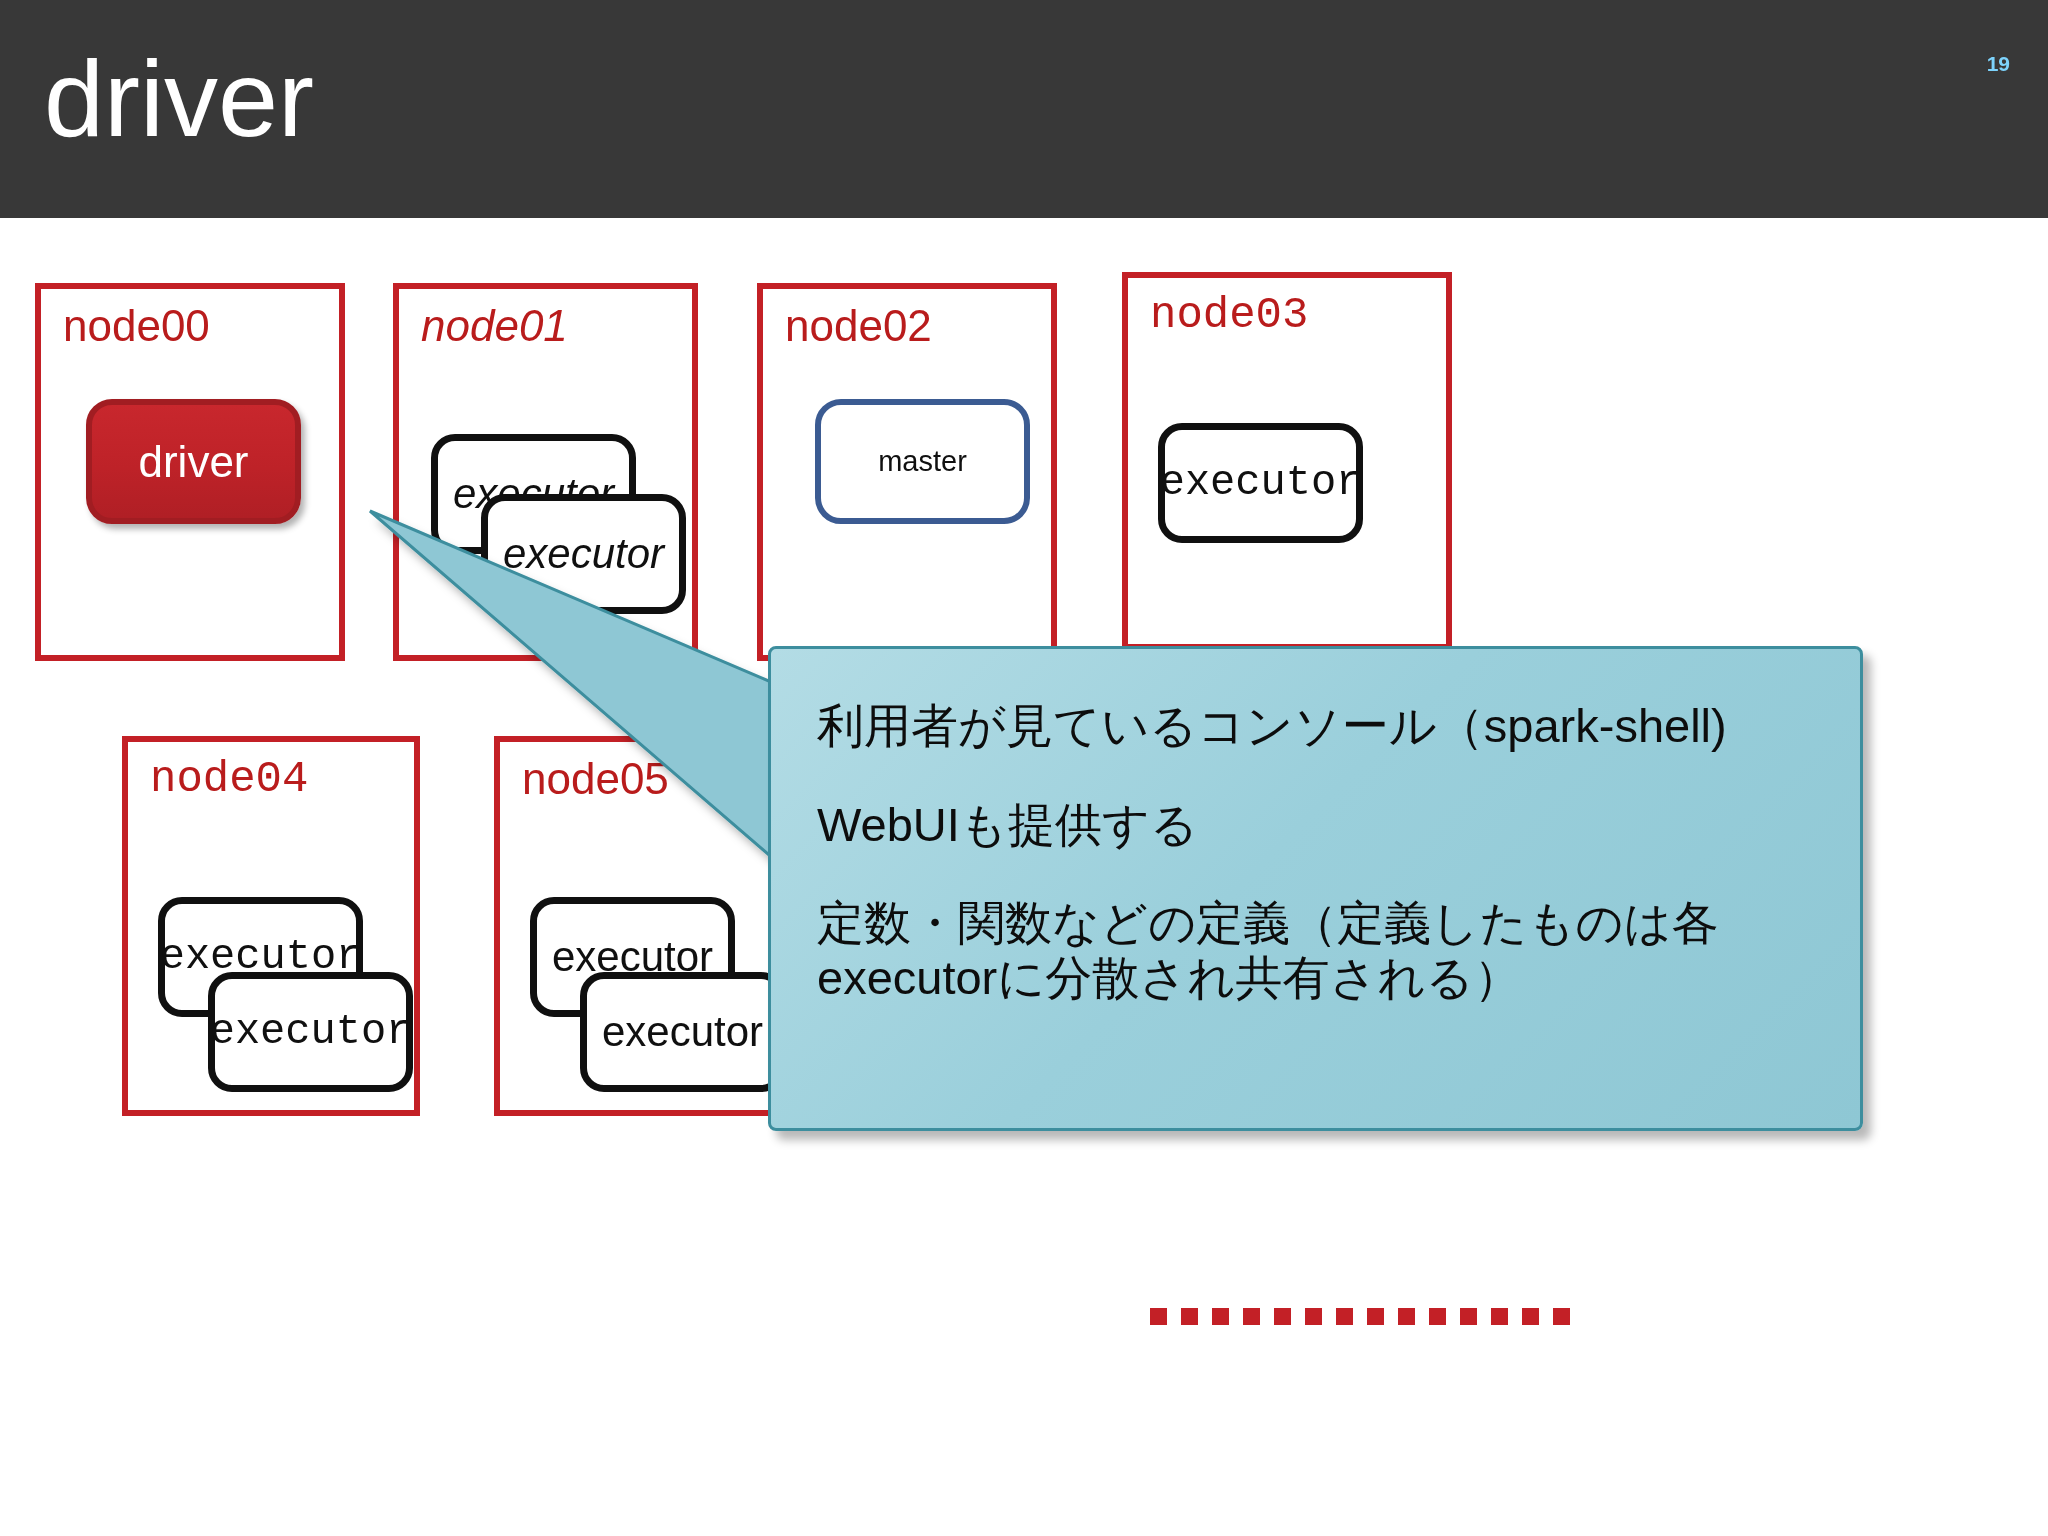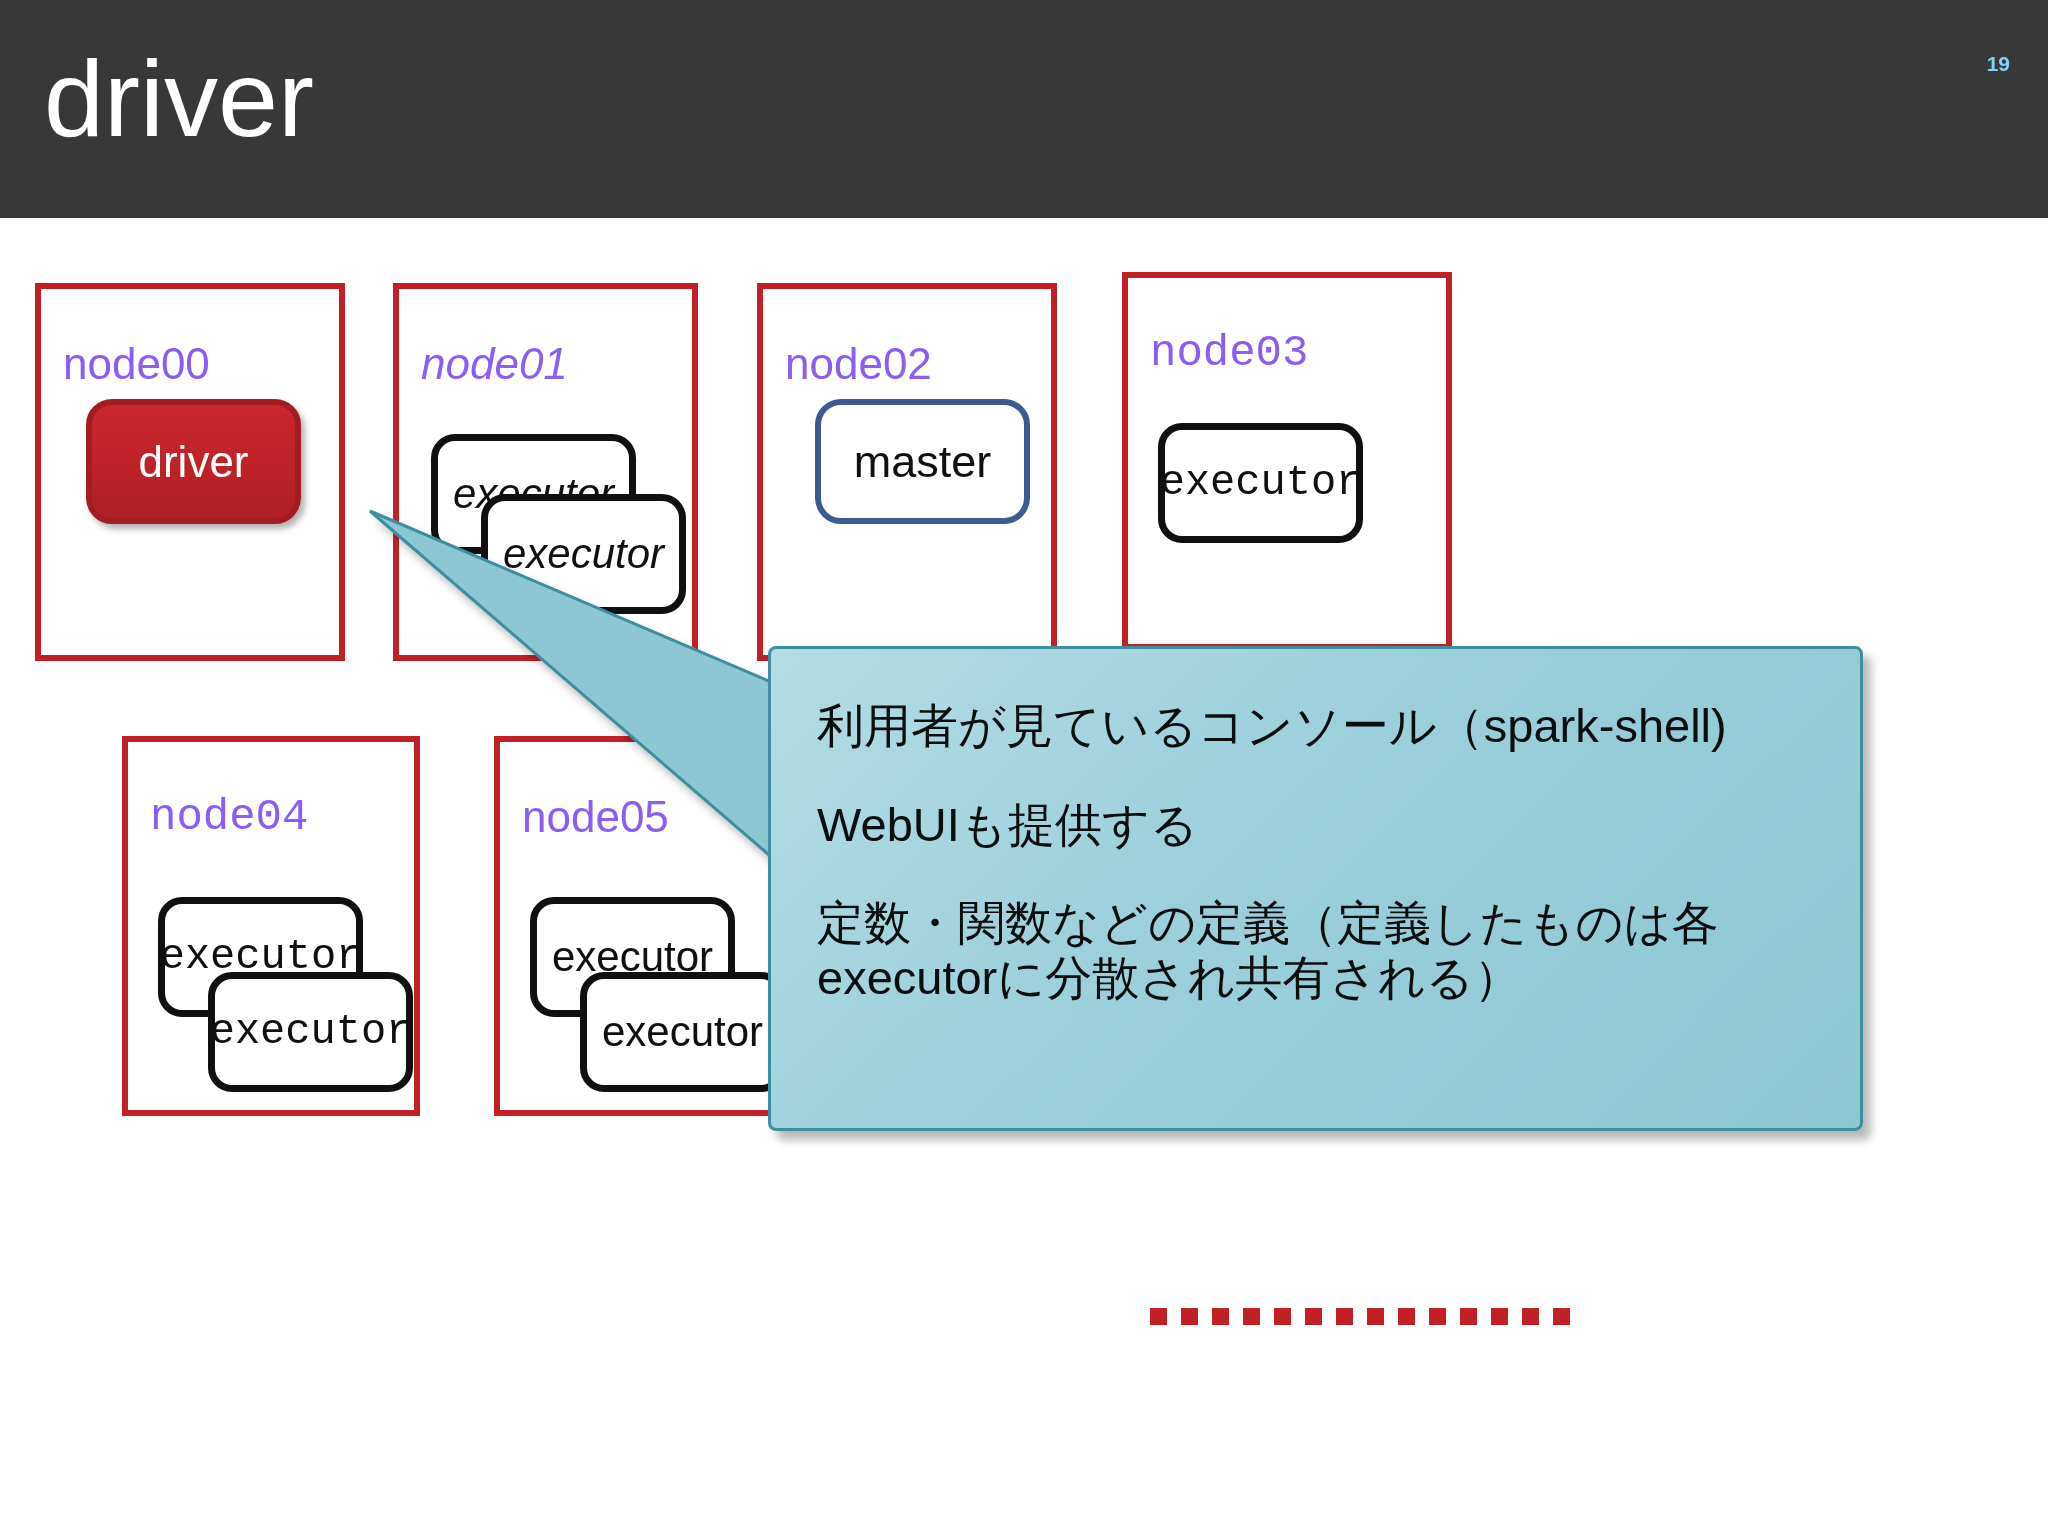--- a/index.html
+++ b/index.html
@@ -58,23 +58,22 @@
     position: absolute;
     border: 6px solid #C32026;
     background: transparent;
     box-sizing: border-box;
   }
   .node-label {
     position: absolute;
     left: 22px;
     top: 12px;
     font-size: 44px;
-    color: #8b5cf6;
-    white-space: nowrap;
-    margin-top: 38px;
+    color: #b91c1c;
+    white-space: nowrap;
   }
 
   
   .exec-box {
     position: absolute;
     border: 7px solid #101010;
     border-radius: 24px;
     background: #ffffff;
     box-sizing: border-box;
     display: flex;
@@ -92,21 +91,21 @@
     position: absolute;
     border: 6px solid #3B5B92;
     border-radius: 26px;
     background: #ffffff;
     box-sizing: border-box;
     display: flex;
     align-items: center;
     justify-content: center;
   }
   .master-box span {
-    font-size: 45px;
+    font-size: 29px;
     color: #101010;
     white-space: nowrap;
   }
 
   
   #driver-box {
     position: absolute;
     border: 6px solid #A11D22;
     border-radius: 26px;
     background: linear-gradient(to bottom, #C8272D 0%, #BE2228 55%, #B01F25 100%);

